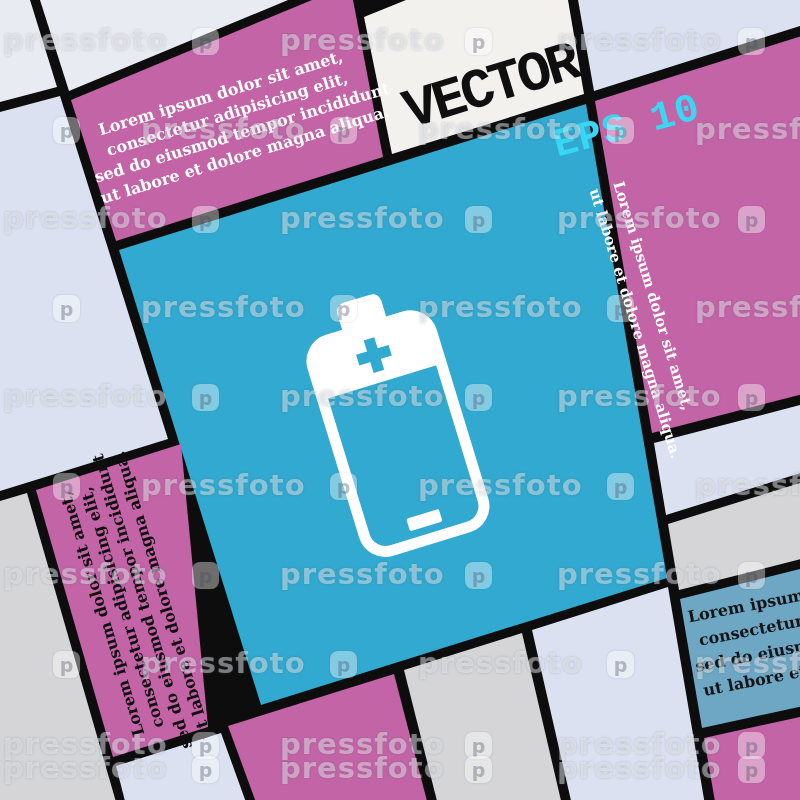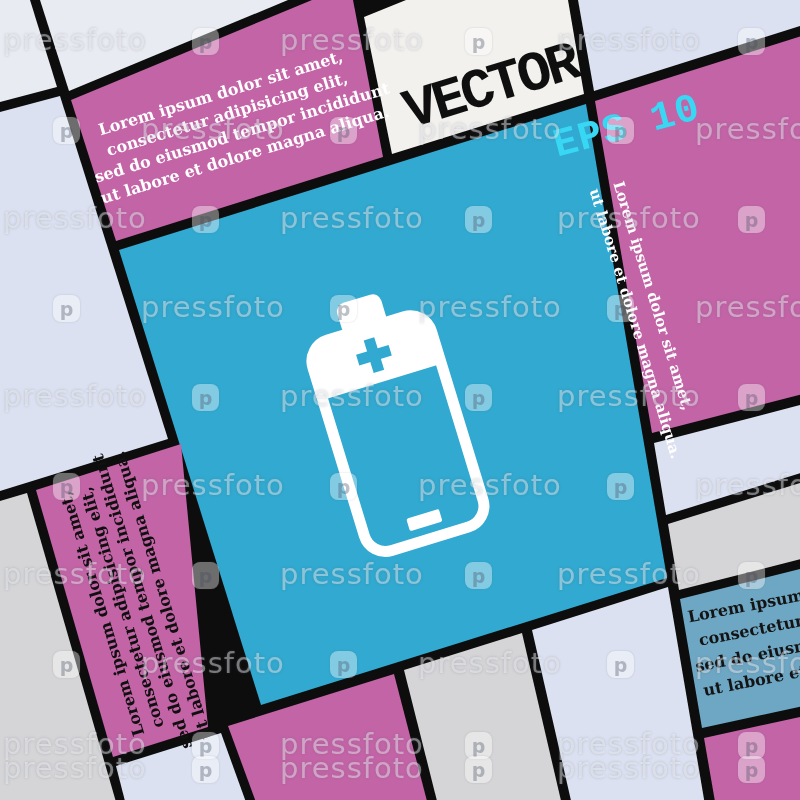--- a/index.html
+++ b/index.html
@@ -23,21 +23,21 @@
   #lorem-right{left:495px;top:308px;width:310px;height:52px;
      transform:rotate(73deg);font-size:15px;line-height:25px;
      color:#ffffff;text-align:left;}
   #lorem-bottom-left{left:-21px;top:560px;width:310px;height:88px;
      transform:rotate(-107deg);font-size:16px;line-height:21px;color:#101010;}
   #lorem-clipped{left:647px;top:591px;width:230px;height:108px;
      transform:rotate(-11deg);font-size:16px;line-height:25px;color:#141414;}
   #watermarks{position:absolute;left:0;top:0;width:800px;height:800px;
      z-index:3;pointer-events:none;}
   .wm-text{position:absolute;font-family:"DejaVu Sans",sans-serif;
-     font-size:29px;font-weight:400;letter-spacing:1px;
+     font-size:29px;font-weight:700;letter-spacing:1px;
      color:rgba(255,255,255,0.42);
      text-shadow:0 0 3px rgba(90,95,115,0.30);}
   .wm-logo{position:absolute;width:27px;height:27px;border-radius:8px;
      background:rgba(255,255,255,0.40);
      box-shadow:0 0 2px rgba(90,95,115,0.25);
      display:flex;align-items:center;justify-content:center;
      font-family:"DejaVu Sans",sans-serif;font-weight:bold;font-size:19px;
      color:rgba(70,75,95,0.35);}
 </style>
 </head>

